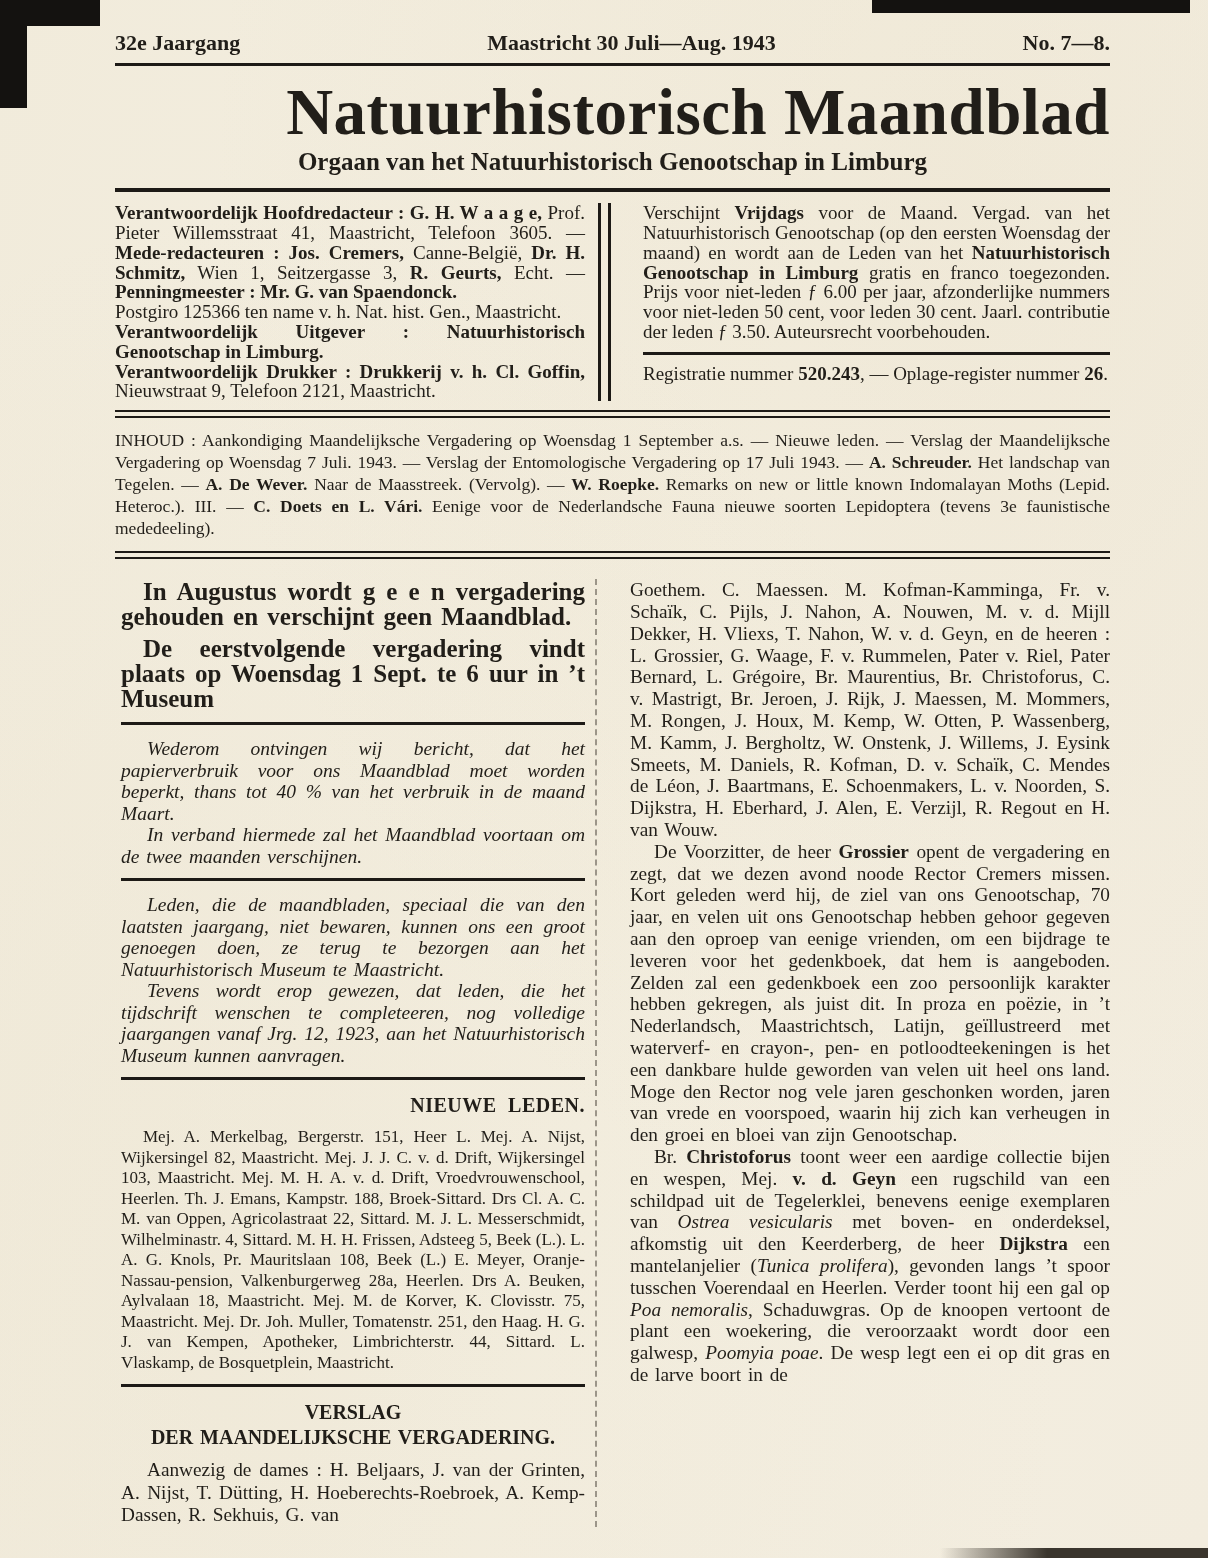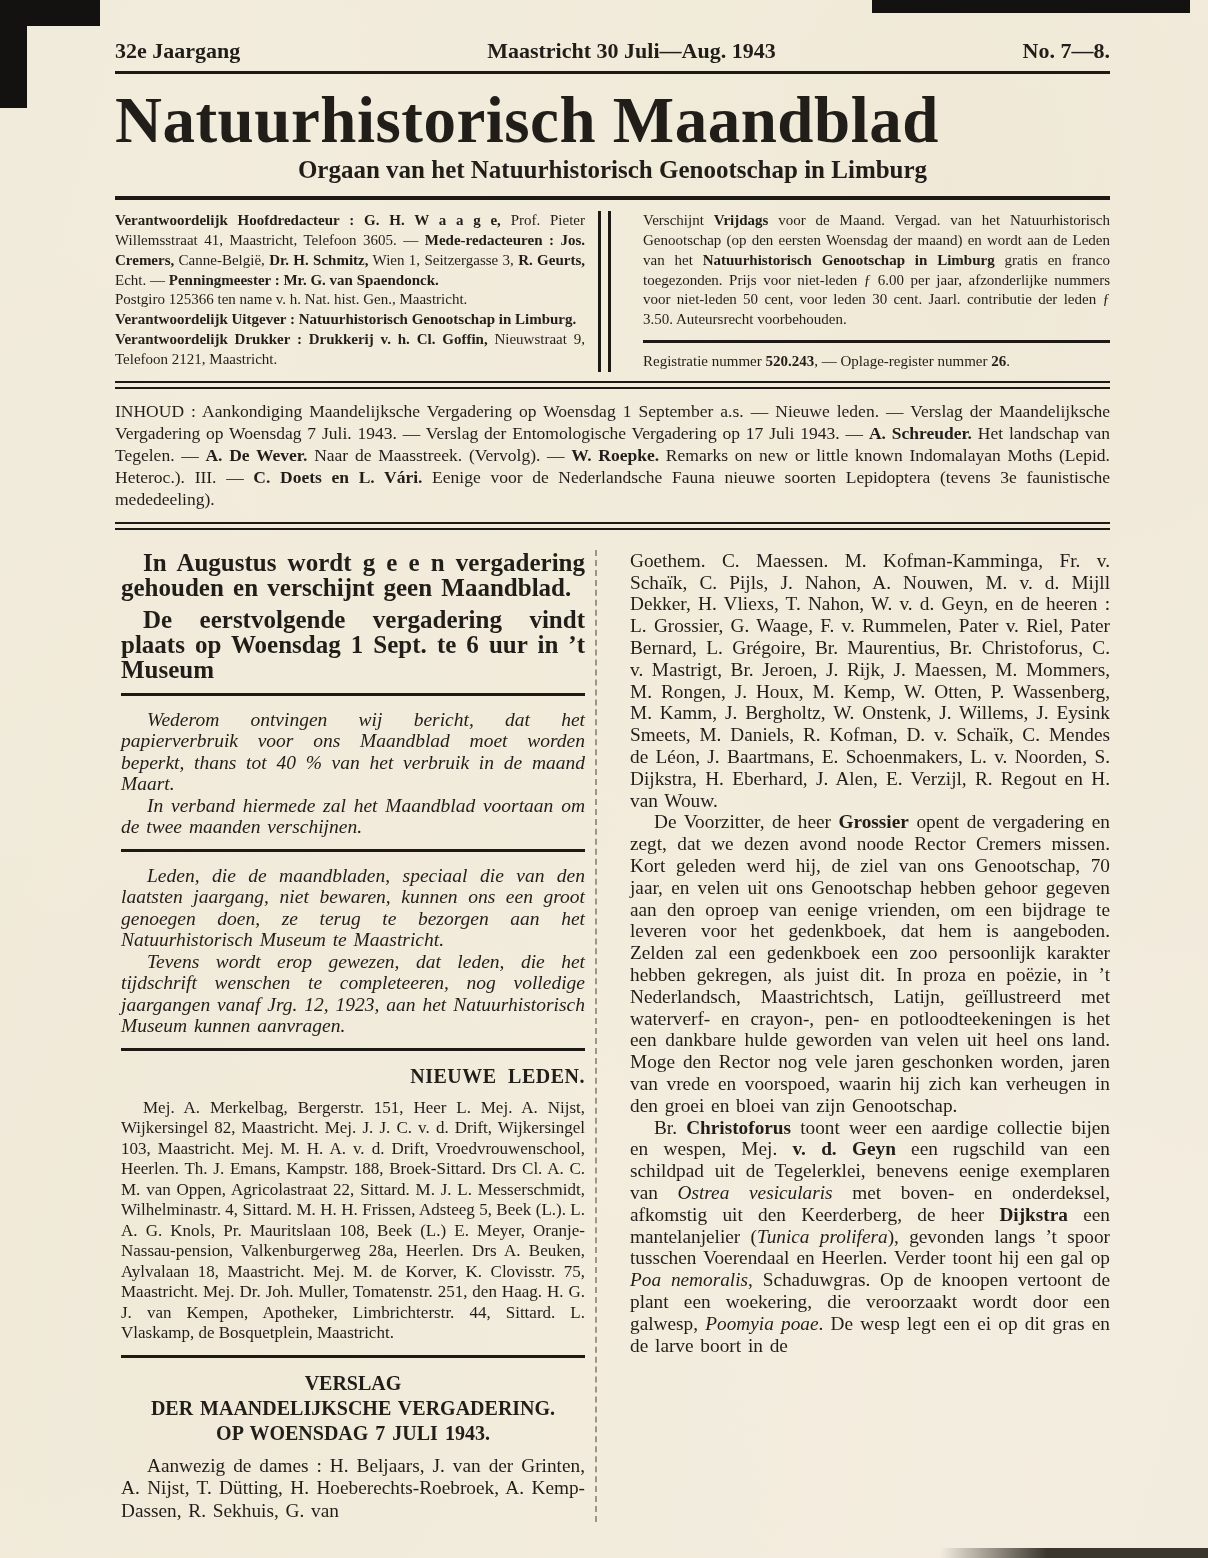--- a/index.html
+++ b/index.html
@@ -9,45 +9,45 @@
     width:1208px;height:1558px;
     margin:0 auto;
     overflow:hidden;
     color:#211e19;
     background:
       radial-gradient(ellipse at 78% 12%, rgba(214,196,158,.14), transparent 55%),
       radial-gradient(ellipse at 22% 85%, rgba(216,202,168,.12), transparent 60%),
       linear-gradient(105deg,#f1ebdb 0%,#f4efe1 55%,#f2ecde 100%);
     font-family:"Liberation Serif","DejaVu Serif",serif;
   }
-  .content{position:relative;margin:0 98px 0 115px;padding-top:38px;}
+  .content{position:relative;margin:0 98px 0 115px;padding-top:30px;}
 
   
   .artifact{position:absolute;background:#141210;}
   .artifact-tl-h{left:0;top:0;width:100px;height:26px;}
   .artifact-tl-v{left:0;top:0;width:27px;height:108px;}
   .artifact-top-bar{left:872px;top:0;width:318px;height:13px;}
   .artifact-bottom{right:0;bottom:0;width:268px;height:10px;background:linear-gradient(to right,rgba(58,53,45,0),#3a352d 40%);}
 
   
   .rule{border:0;}
   .rule-meta{border-top:3px solid #1d1a16;margin-top:7px;}
   .rule-thick{border-top:4px solid #1d1a16;margin-top:10px;}
   .rule-double{height:4px;border-top:2px solid #1d1a16;border-bottom:2px solid #1d1a16;}
   .rule-thin{border-top:3px solid #1d1a16;margin:10px 0 9px;}
   .rule-col{border-top:3px solid #1d1a16;margin:11px 0 13px;}
 
   
   .meta-row{display:flex;justify-content:space-between;align-items:baseline;font-weight:700;font-size:22px;}
-  .title{margin:12px 0 2px;font-size:65px;line-height:1.05;font-weight:700;text-align:left;letter-spacing:.5px;white-space:nowrap;}
+  .title{margin:12px 0 2px;font-size:65px;line-height:1.05;font-weight:700;text-align:right;letter-spacing:.5px;white-space:nowrap;}
   .subtitle{text-align:center;font-weight:700;font-size:25px;margin-bottom:12px;}
 
   
   .colophon{display:flex;align-items:stretch;padding:11px 0 9px;}
-  .colophon p{margin:0;font-size:15px;line-height:19.8px;text-align:justify;}
+  .colophon p{margin:0;font-size:19px;line-height:19.8px;text-align:justify;}
   .colophon-left{width:470px;}
   .colophon-divider{width:7px;margin-left:13px;border-left:3px solid #1d1a16;border-right:3px solid #1d1a16;}
   .colophon-right{flex:1;padding-left:16px;margin-left:16px;}
   .registration{font-size:18px;}
 
   
   .inhoud{margin:11px 0 12px;font-size:17.5px;line-height:22px;text-align:justify;}
 
   
   .body{display:flex;align-items:stretch;margin-top:20px;}
@@ -126,21 +126,20 @@
           <p>Leden, die de maandbladen, speciaal die van den laatsten jaargang, niet bewaren, kunnen ons een groot genoegen doen, ze terug te bezorgen aan het Natuurhistorisch Museum te Maastricht.</p>
           <p>Tevens wordt erop gewezen, dat leden, die het tijdschrift wenschen te completeeren, nog volledige jaargangen vanaf Jrg. 12, 1923, aan het Natuurhistorisch Museum kunnen aanvragen.</p>
         </div>
         <div class="rule rule-col"></div>
         <h2 class="heading-small">NIEUWE LEDEN.</h2>
         <p class="members">Mej. A. Merkelbag, Bergerstr. 151, Heer L. Mej. A. Nijst, Wijkersingel 82, Maastricht. Mej. J. J. C. v. d. Drift, Wijkersingel 103, Maastricht. Mej. M. H. A. v. d. Drift, Vroedvrouwenschool, Heerlen. Th. J. Emans, Kampstr. 188, Broek-Sittard. Drs Cl. A. C. M. van Oppen, Agricolastraat 22, Sittard. M. J. L. Messerschmidt, Wilhelminastr. 4, Sittard. M. H. H. Frissen, Adsteeg 5, Beek (L.). L. A. G. Knols, Pr. Mauritslaan 108, Beek (L.) E. Meyer, Oranje-Nassau-pension, Valkenburgerweg 28a, Heerlen. Drs A. Beuken, Aylvalaan 18, Maastricht. Mej. M. de Korver, K. Clovisstr. 75, Maastricht. Mej. Dr. Joh. Muller, Tomatenstr. 251, den Haag. H. G. J. van Kempen, Apotheker, Limbrichterstr. 44, Sittard. L. Vlaskamp, de Bosquetplein, Maastricht.</p>
         <div class="rule rule-col"></div>
         <h2 class="heading-verslag">
           <span>VERSLAG</span>
           <span>DER MAANDELIJKSCHE VERGADERING.</span>
-          <span>OP WOENSDAG 7 JULI 1943.</span>
         </h2>
         <p class="attendees">Aanwezig de dames : H. Beljaars, J. van der Grinten, A. Nijst, T. Dütting, H. Hoeberechts-Roebroek, A. Kemp-Dassen, R. Sekhuis, G. van</p>
       </div>
 
       <div class="col-divider"></div>
 
       <div class="col-right">
         <p class="bodytext"><span>Goethem. C. Maessen. M. Kofman-Kamminga, Fr. v. Schaïk, C. Pijls, J. Nahon, A. Nouwen, M. v. d. Mijll Dekker, H. Vliexs, T. Nahon, W. v. d. Geyn, en de heeren : L. Grossier, G. Waage, F. v. Rummelen, Pater v. Riel, Pater Bernard, L. Grégoire, Br. Maurentius, Br. Christoforus, C. v. Mastrigt, Br. Jeroen, J. Rijk, J. Maessen, M. Mommers, M. Rongen, J. Houx, M. Kemp, W. Otten, P. Wassenberg, M. Kamm, J. Bergholtz, W. Onstenk, J. Willems, J. Eysink Smeets, M. Daniels, R. Kofman, D. v. Schaïk, C. Mendes de Léon, J. Baartmans, E. Schoenmakers, L. v. Noorden, S. Dijkstra, H. Eberhard, J. Alen, E. Verzijl, R. Regout en H. van Wouw.</span></p>
         <p class="bodytext indent"><span>De Voorzitter, de heer </span><span class="b">Grossier</span><span> opent de vergadering en zegt, dat we dezen avond noode Rector Cremers missen. Kort geleden werd hij, de ziel van ons Genootschap, 70 jaar, en velen uit ons Genootschap hebben gehoor gegeven aan den oproep van eenige vrienden, om een bijdrage te leveren voor het gedenkboek, dat hem is aangeboden. Zelden zal een gedenkboek een zoo persoonlijk karakter hebben gekregen, als juist dit. In proza en poëzie, in ’t Nederlandsch, Maastrichtsch, Latijn, geïllustreerd met waterverf- en crayon-, pen- en potloodteekeningen is het een dankbare hulde geworden van velen uit heel ons land. Moge den Rector nog vele jaren geschonken worden, jaren van vrede en voorspoed, waarin hij zich kan verheugen in den groei en bloei van zijn Genootschap.</span></p>
         <p class="bodytext indent"><span>Br. </span><span class="b">Christoforus</span><span> toont weer een aardige collectie bijen en wespen, Mej. </span><span class="b">v. d. Geyn</span><span> een rugschild van een schildpad uit de Tegelerklei, benevens eenige exemplaren van </span><span class="i">Ostrea vesicularis</span><span> met boven- en onderdeksel, afkomstig uit den Keerderberg, de heer </span><span class="b">Dijkstra</span><span> een mantelanjelier (</span><span class="i">Tunica prolifera</span><span>), gevonden langs ’t spoor tusschen Voerendaal en Heerlen. Verder toont hij een gal op </span><span class="i">Poa nemoralis</span><span>, Schaduwgras. Op de knoopen vertoont de plant een woekering, die veroorzaakt wordt door een galwesp, </span><span class="i">Poomyia poae</span><span>. De wesp legt een ei op dit gras en de larve boort in de</span></p>

